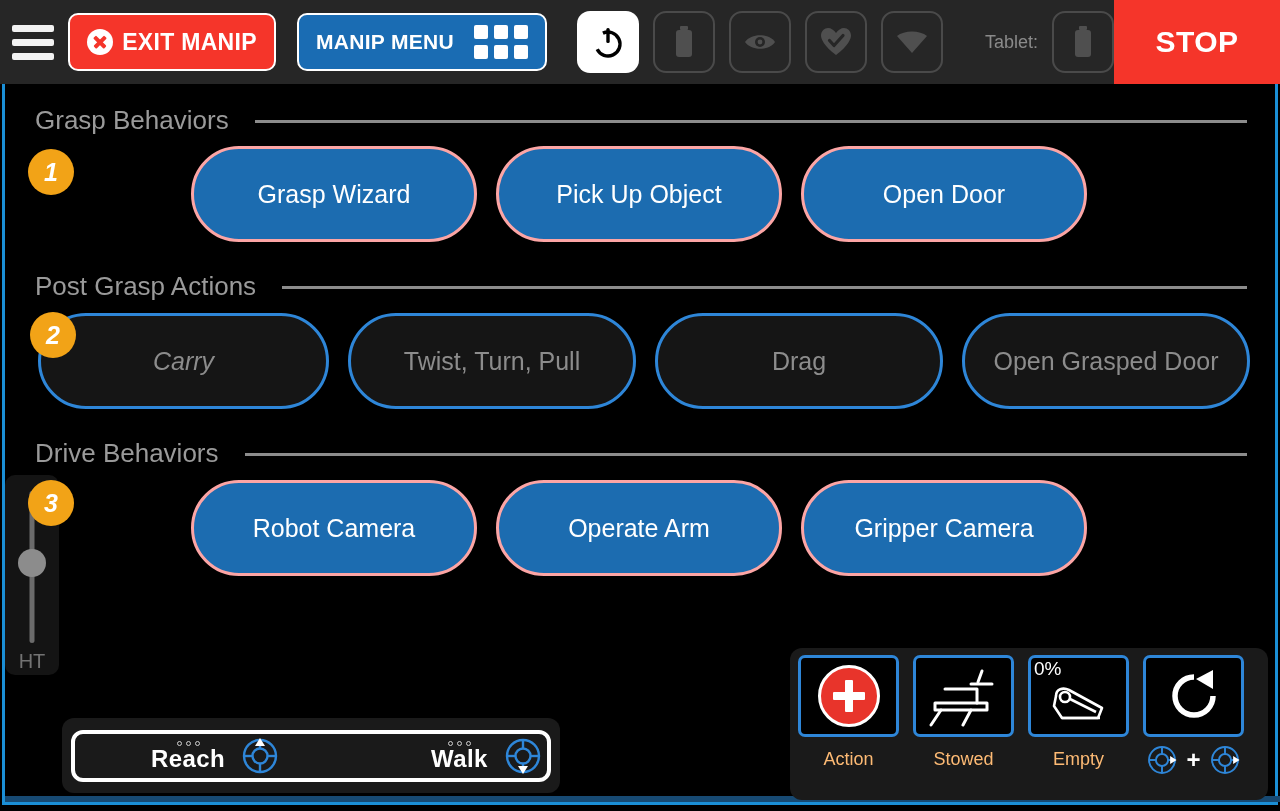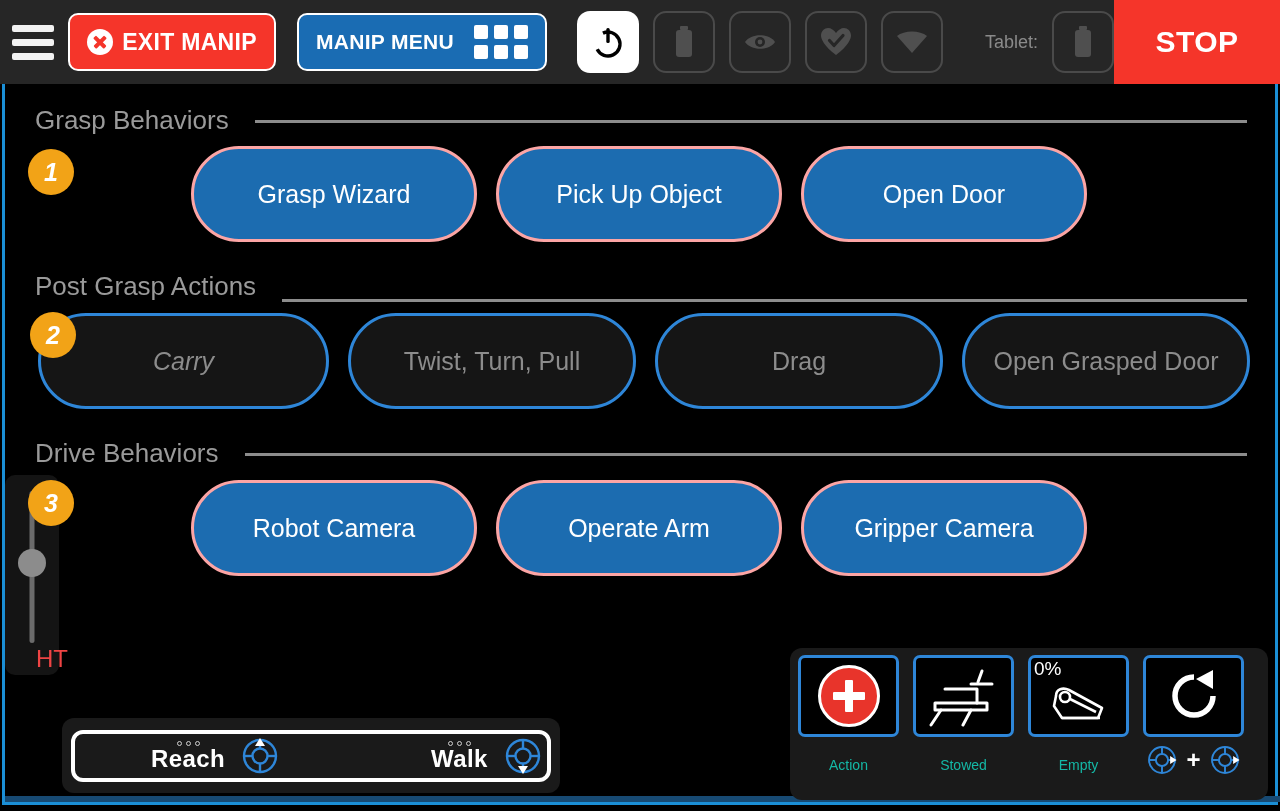--- a/index.html
+++ b/index.html
@@ -164,21 +164,21 @@
   }
   .ht-thumb {
     position: absolute; left: 50%; top: 74px;
     transform: translateX(-50%);
     width: 28px; height: 28px; border-radius: 50%;
     background: #8c8c8c; cursor: pointer;
   }
   .ht-label {
     position: absolute; left: 50%; bottom: 2px;
     transform: translateX(-50%);
-    color: #ef4444; font-size: 24px; margin-left: 20px;
+    color: #737373; font-size: 20px;
   }
 
   
   .rw-wrap {
     position: absolute; left: 62px; top: 718px;
     width: 498px; height: 75px;
     background: #1a1a1a; border-radius: 12px;
   }
   .rw-bar {
     position: absolute; left: 9px; top: 12px;
@@ -215,21 +215,21 @@
     align-items: center;
   }
   .tile {
     width: 101px; height: 82px;
     background: #000; border: 3px solid #2e86d8;
     border-radius: 7px; position: relative;
     display: flex; align-items: center; justify-content: center;
     cursor: pointer;
   }
   .tile-label {
-    color: #14b8a6; font-size: 14px; margin-top: 20px;
+    color: #fdba74; font-size: 18px; margin-top: 12px;
     white-space: nowrap;
   }
   .pct {
     position: absolute; left: 3px; top: 0px;
     color: #ffffff; font-size: 19px;
   }
   .plus-circle {
     width: 62px; height: 62px; border-radius: 50%;
     background: #e8342b; border: 3px solid #ffffff;
     position: relative;
@@ -341,21 +341,21 @@
         <span>Grasp Wizard</span>
       </div>
       <div class="pill enabled" style="width:286px;">
         <span>Pick Up Object</span>
       </div>
       <div class="pill enabled" style="width:286px;">
         <span>Open Door</span>
       </div>
     </div>
 
-    <div class="section-head" style="top:186px;align-items:flex-end;">
+    <div class="section-head" style="top:186px;">
       <span class="title">Post Grasp Actions</span>
       <span class="rule"></span>
     </div>
     <div class="badge" style="left:25px; top:228px;">2</div>
     <div class="row" style="left:33px; top:229px; gap:19px;">
       <div class="pill disabled" style="width:291px;font-style:italic;">
         <span>Carry</span>
       </div>
       <div class="pill disabled" style="width:288px;">
         <span>Twist, Turn, Pull</span>

